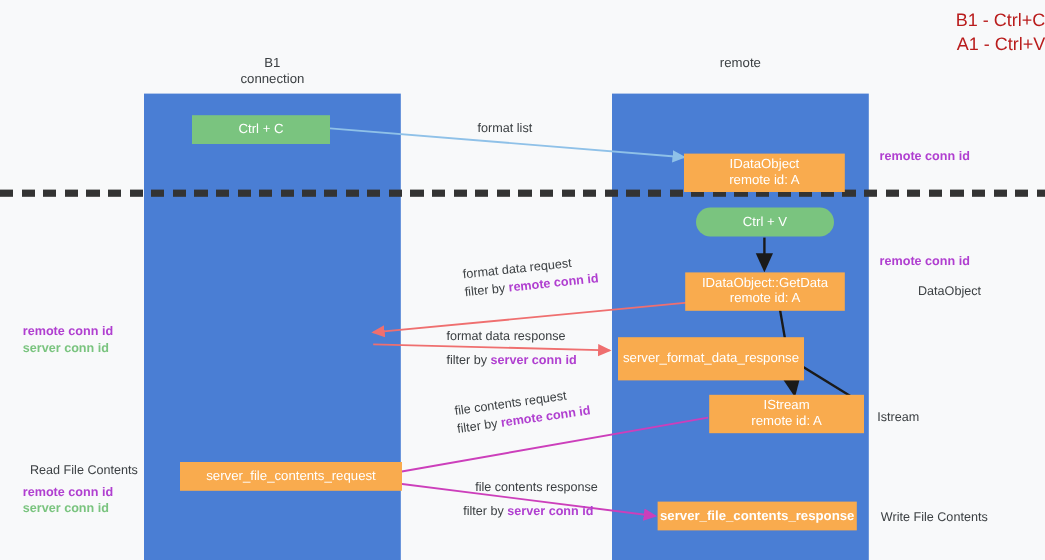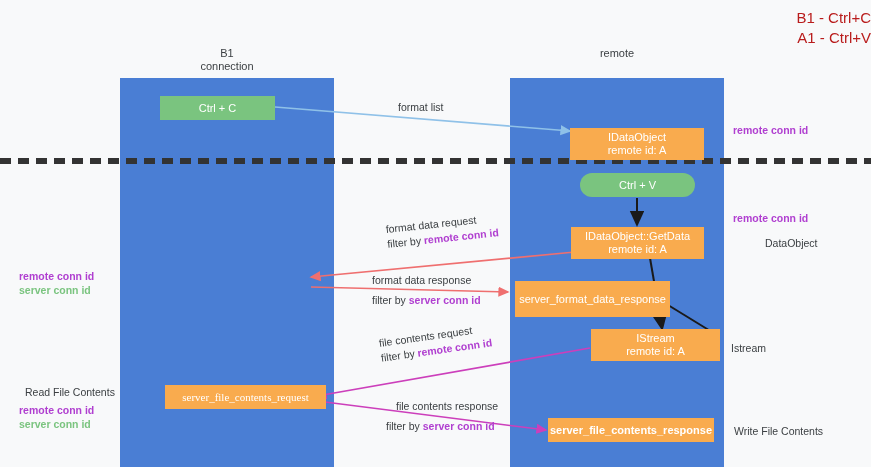--- a/index.html
+++ b/index.html
@@ -151,21 +151,21 @@
 
   <div class="node orange" style="left:515px; top:281px; width:155px; height:36px;">
     <span>server_format_data_response</span>
   </div>
 
   <div class="node orange" style="left:591px; top:329px; width:129px; height:32px;">
     <span>IStream</span>
     <span>remote id: A</span>
   </div>
 
-  <div class="node orange" style="left:165px; top:385px; width:161px; height:24px;font-family:Liberation Serif, serif;">
+  <div class="node orange" style="left:150px; top:385px; width:185px; height:24px;">
     <span>server_file_contents_request</span>
   </div>
 
   <div class="node orange" style="left:548px; top:418px; width:166px; height:24px;font-weight:bold;">
     <span>server_file_contents_response</span>
   </div>
 
   <div class="elabel" style="left:398px; top:100px;">
     <div>format list</div>
   </div>

